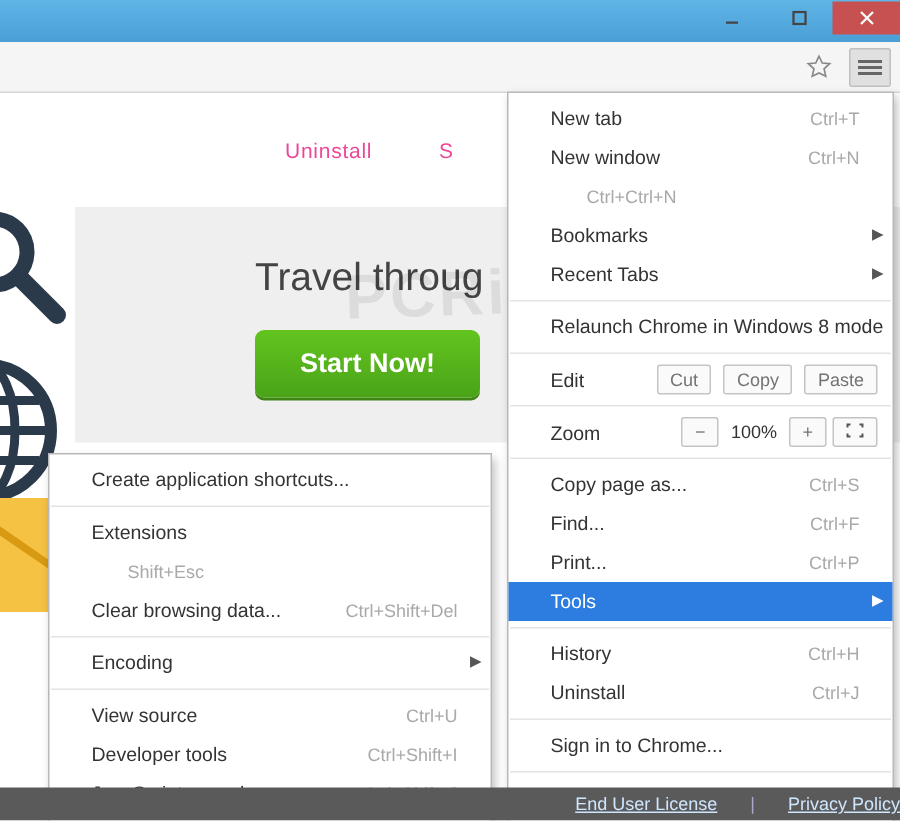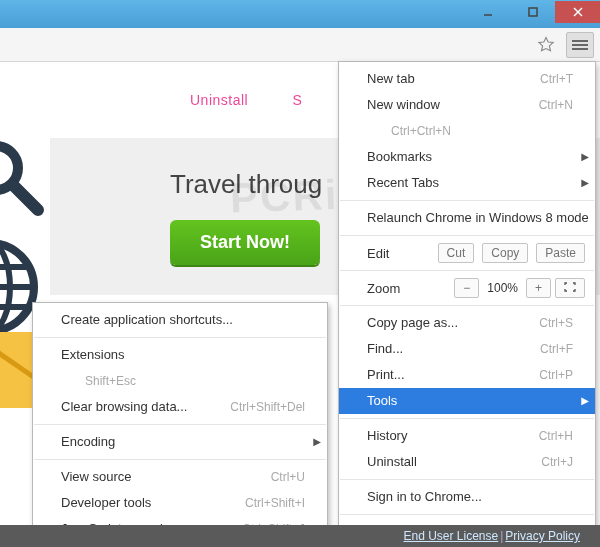--- a/index.html
+++ b/index.html
@@ -40,21 +40,21 @@
 .menu-sep { height: 1px; background: #e4e4e4; margin: 4px 1px; }
 .menu-row { display: flex; align-items: center; padding: 3px 10px 3px 28px; gap: 8px; }
 .menu-row .lbl { flex: 1; }
 .mini-btn { border: 1px solid #c4c4c4; padding: 2px 8px; font-size: 12px; border-radius: 2px; background: #fafafa; color: #737373; }
 .zoom-group { display: flex; gap: 4px; align-items: center; }
 
 .main-menu { top: 61px; right: 4px; width: 258px; }
 .sub-menu { top: 302px; left: 32px; width: 296px; }
 
 
-.footer { position: absolute; bottom: 0; left: 0; right: 0; height: 22px; background: #5a5a5a; color: #cfe6ff; font-size: 12px; display: flex; justify-content: flex-end; align-items: center; padding-right: 20px; gap: 2px; }
+.footer { position: absolute; bottom: 0; left: 0; right: 0; height: 22px; background: #5a5a5a; color: #cfe6ff; font-size: 12px; display: flex; justify-content: flex-end; align-items: center; padding-right: 0; gap: 22px; }
 .footer a { color: #cfe6ff; text-decoration: underline; }
 .footer .divider { color: #aac; }
 </style>
 </head>
 <body>
 
 <div class="titlebar">
   <div class="win-btn">
       <svg viewBox="0 0 10 10">
         <line x1="1" y1="8" x2="9" y2="8" stroke="#444" stroke-width="1.5"></line>

